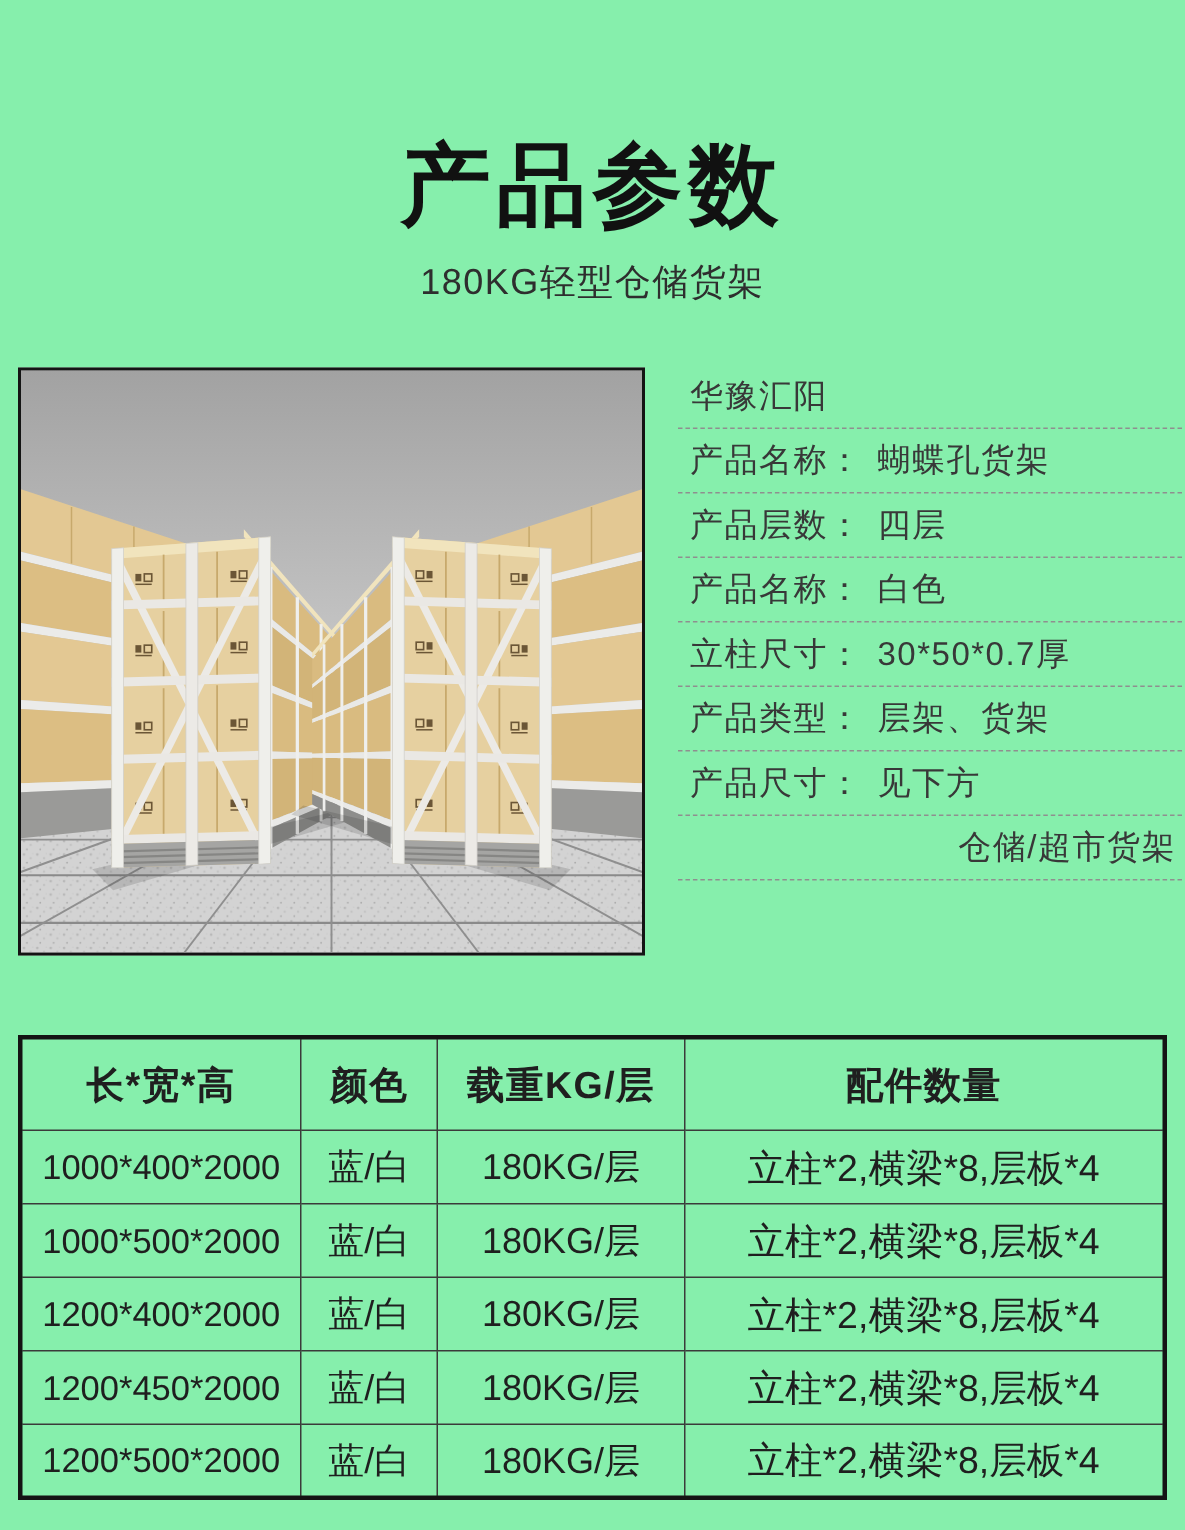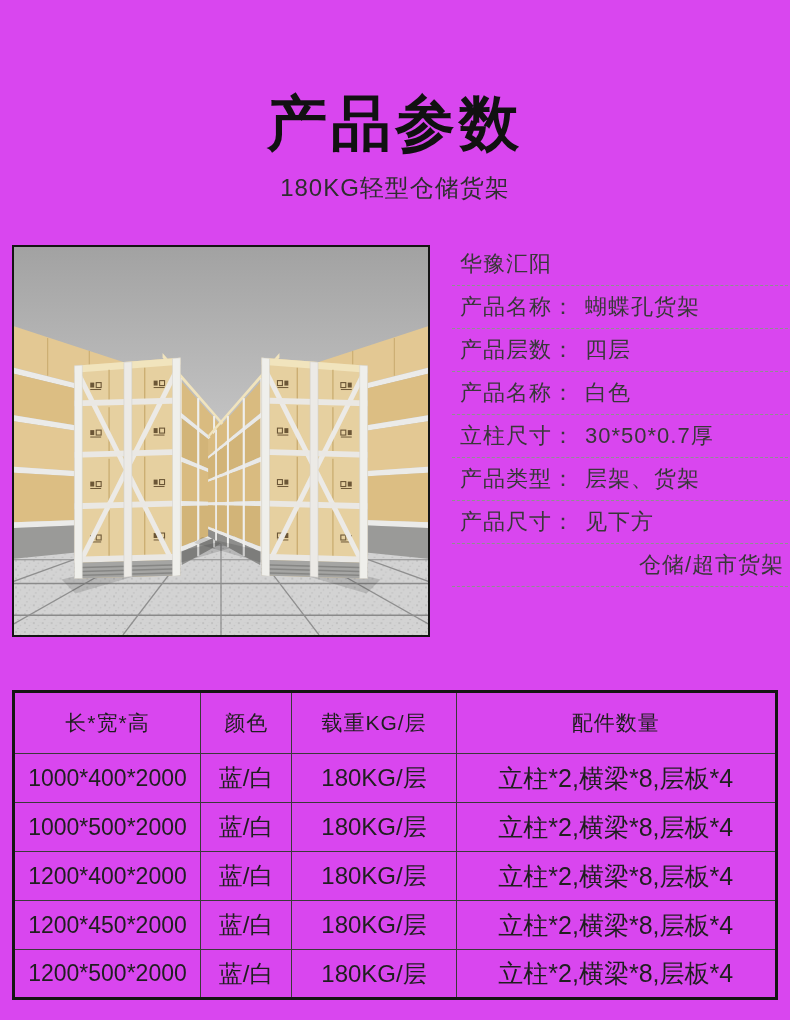--- a/index.html
+++ b/index.html
@@ -1,21 +1,21 @@
 <!DOCTYPE html>
 <html><head>
 <meta charset="utf-8">
 <style>
   * { margin:0; padding:0; box-sizing:border-box; }
   html,body { background:#ffffff; }
   .page {
     position:relative;
     width:790px; height:1020px;
     margin:0 auto;
-    background:#d946ef;
+    background:#86efac;
     font-family:"Liberation Sans","DejaVu Sans",sans-serif;
     overflow:hidden;
   }
   .title {
     position:absolute; top:84px; left:0; width:100%;
     text-align:center;
     font-size:60px; font-weight:900; letter-spacing:4px;
     color:#111111;
   }
   .subtitle {
@@ -49,21 +49,21 @@
     position:absolute; left:12px; top:690px; width:766px;
     border-collapse:collapse;
     border:3px solid #141414;
     table-layout:fixed;
   }
   .spec-table th, .spec-table td {
     border:1px solid #3a3a3a;
     text-align:center; vertical-align:middle;
     color:#1f1f1f;
   }
-  .spec-table th { height:62px; font-size:21px; font-weight:400; letter-spacing:1px; }
+  .spec-table th { height:62px; font-size:25px; font-weight:700; letter-spacing:1px; }
   .spec-table td { height:49px; font-size:24px; font-weight:400; }
   .spec-table td.c1 { font-size:23px; }
   .spec-table td.c4 { font-size:25px; }
 </style>
 </head>
 <body>
 
 <div class="page">
 
   <div class="title">产品参数</div>

